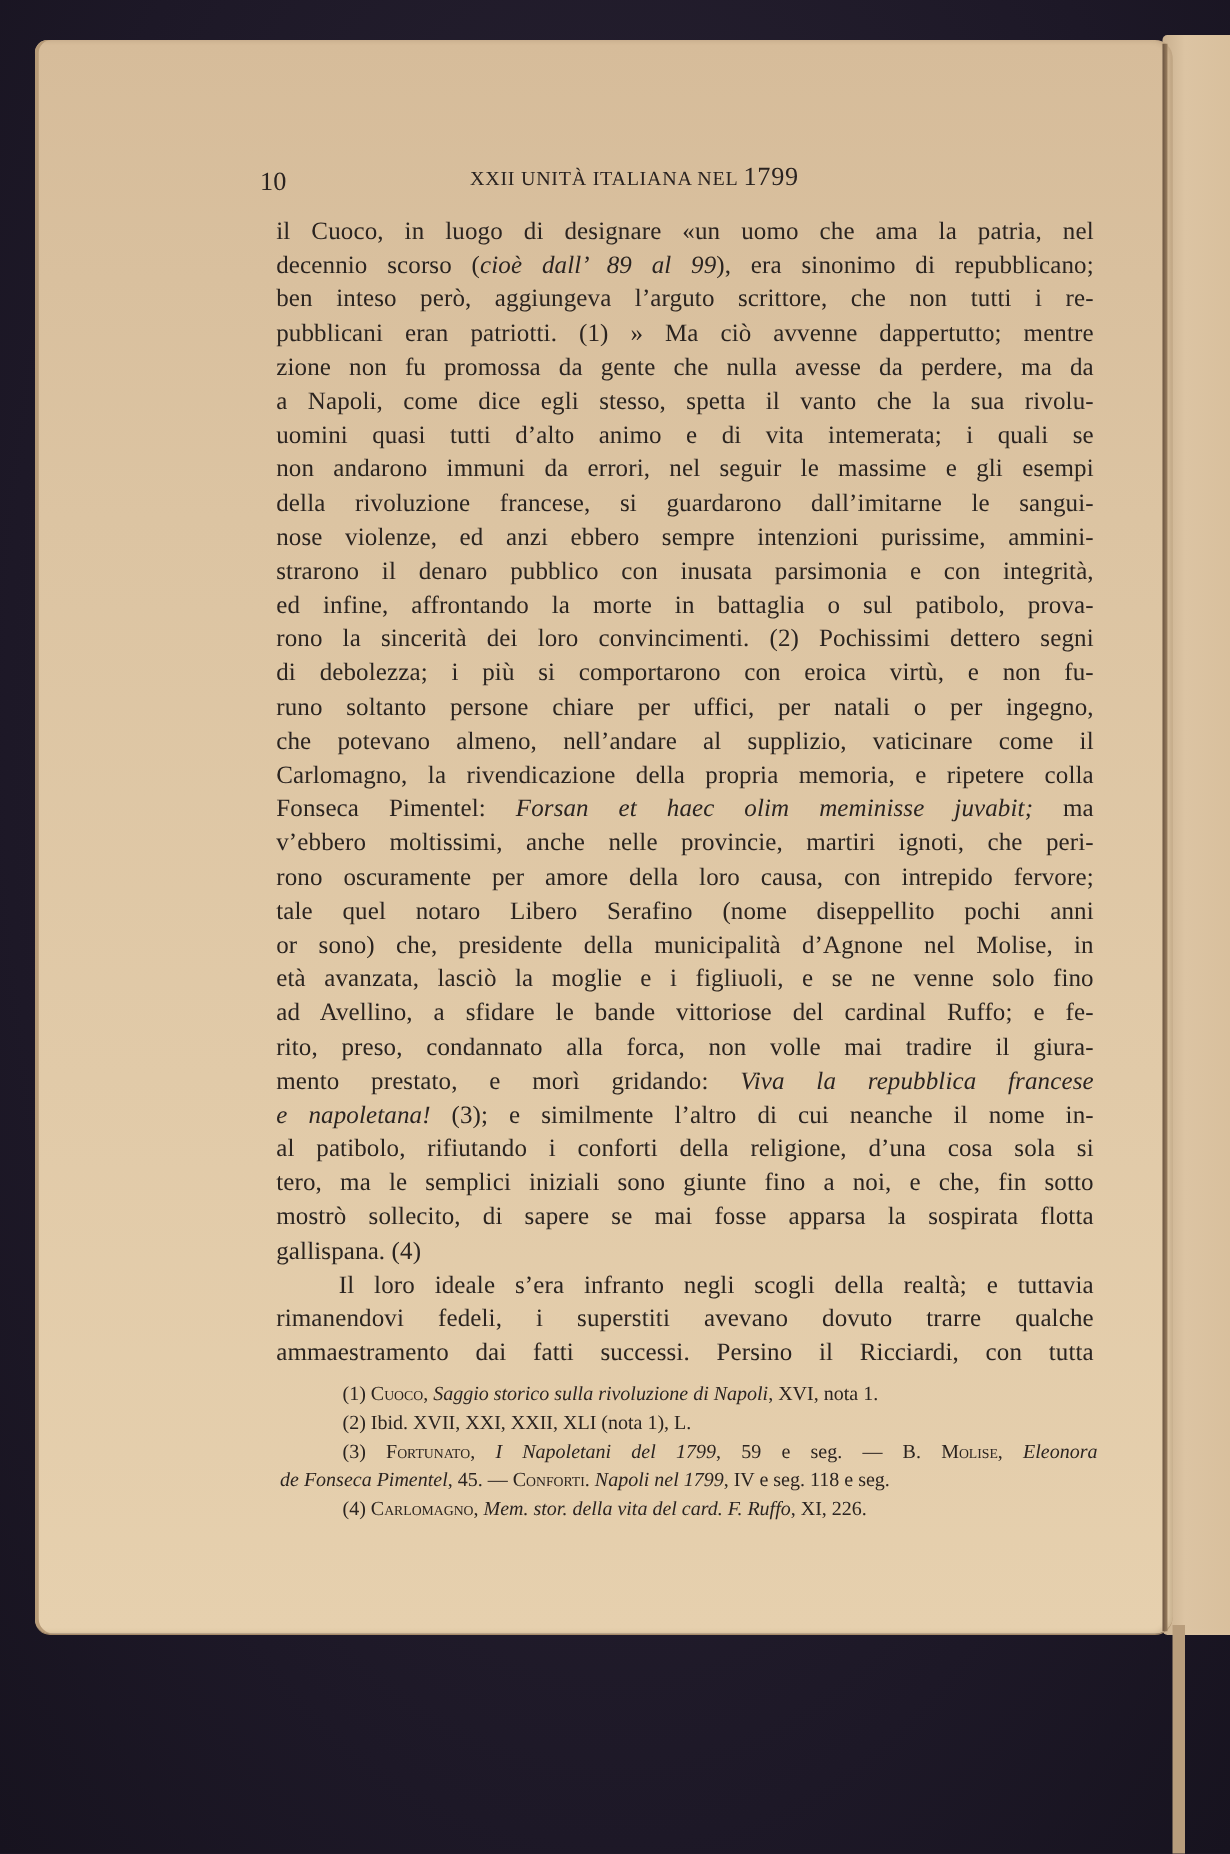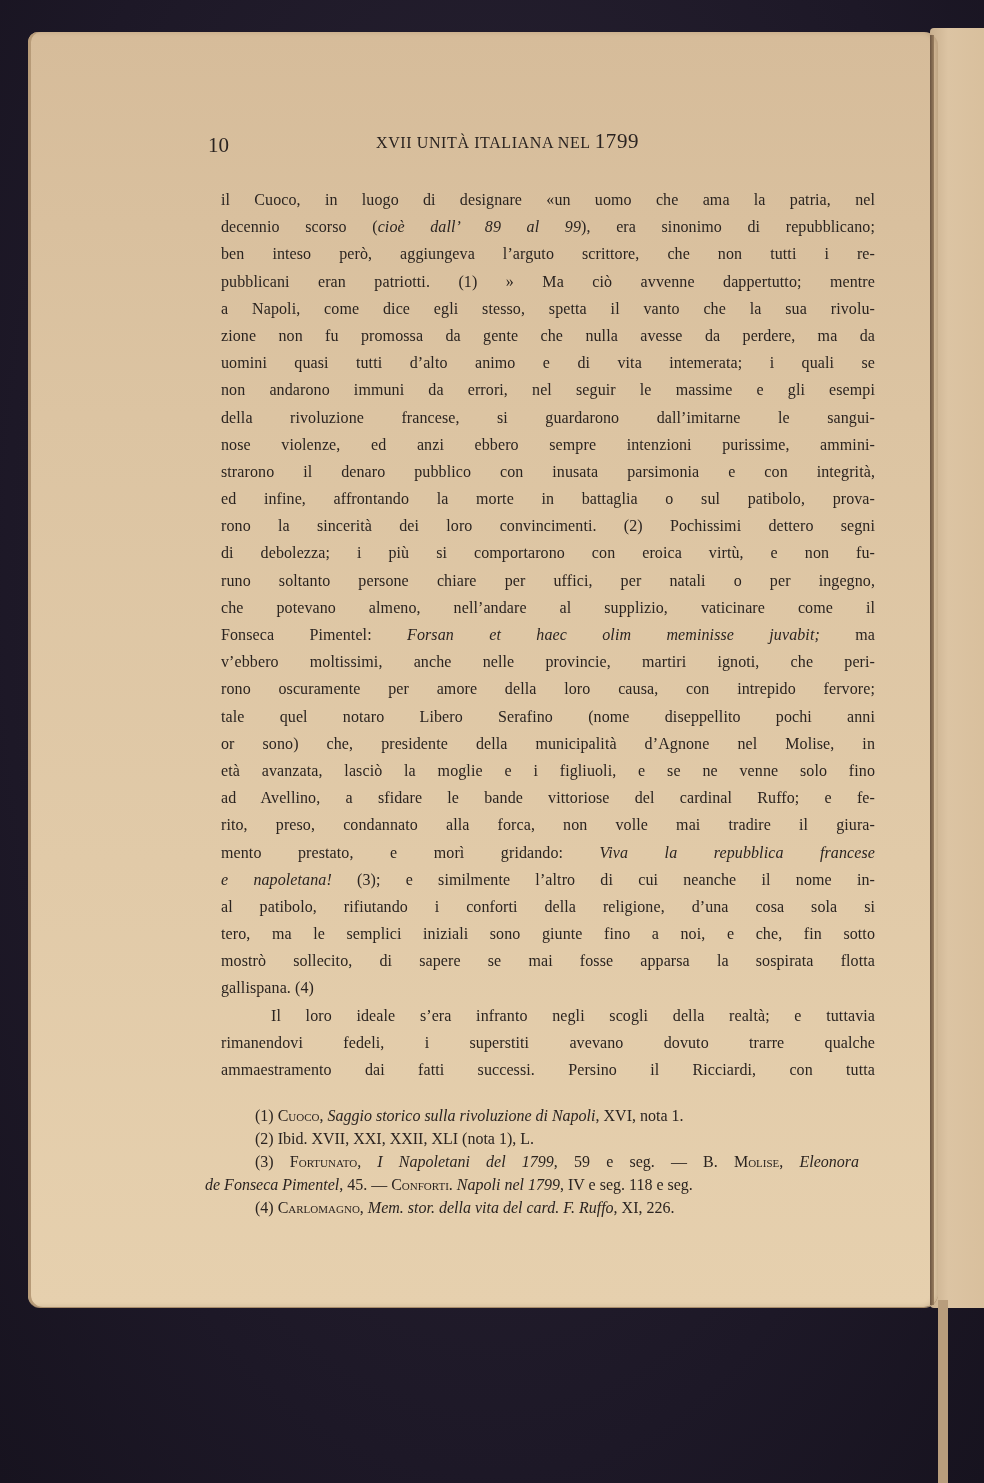--- a/index.html
+++ b/index.html
@@ -41,34 +41,33 @@
   }
   .header-title {
     position: absolute; left: 168px; top: 4px;
     font-size: 16px; letter-spacing: 0.6px; color: #2a2320;
     font-variant: small-caps;
   }
   .header-title .yr { font-size: 21px; }
   .text-block {
     position: absolute; left: 221px; top: 172px; width: 654px;
     color: #2b2420;
-    font-size: 16px;
-    margin-top: 14px;
+    font-size: 20px;
   }
   .line {
     display: block; height: 27.2px; line-height: 27.2px;
     white-space: nowrap;
     text-align: justify; text-align-last: justify;
     letter-spacing: 0.1px;
   }
   .line.last { text-align-last: left; }
   .line.indent { padding-left: 50px; }
   .it { font-style: italic; }
   .footnotes {
-    position: absolute; left: 205px; top: 1104px; width: 654px;
+    position: absolute; left: 224px; top: 1104px; width: 654px;
     color: #2b2420; font-size: 16px;
   }
   .fn-line {
     display: block; height: 23px; line-height: 23px; white-space: nowrap;
   }
   .fn-line.indent { padding-left: 50px; }
   .fn-line.just { text-align: justify; text-align-last: justify; }
   .sc { font-variant: small-caps; }
 </style>
 </head>
@@ -76,40 +75,41 @@
 
 <div class="backdrop"></div>
 <div class="next-page"></div>
 <div class="next-page-edge"></div>
 
 <div class="page"></div>
 <div class="gutter"></div>
 
 <div class="running-head">
   <span class="page-number">10</span>
-  <span class="header-title"><span>XVII UNITÀ ITALIANA NEL</span> <span class="yr">1799</span></span>
+  <span class="header-title"><span>XXII UNITÀ ITALIANA NEL</span> <span class="yr">1799</span></span>
 </div>
 
 <div class="text-block" id="body-text">
     <span class="line">il Cuoco, in luogo di designare «un uomo che ama la patria, nel</span>
     <span class="line">decennio scorso (<span class="it">cioè dall’ 89 al 99</span>), era sinonimo di repubblicano;</span>
     <span class="line">ben inteso però, aggiungeva l’arguto scrittore, che non tutti i re-</span>
     <span class="line">pubblicani eran patriotti. (1) » Ma ciò avvenne dappertutto; mentre</span>
+    <span class="line">zione non fu promossa da gente che nulla avesse da perdere, ma da</span>
     <span class="line">a Napoli, come dice egli stesso, spetta il vanto che la sua rivolu-</span>
-    <span class="line">zione non fu promossa da gente che nulla avesse da perdere, ma da</span>
     <span class="line">uomini quasi tutti d’alto animo e di vita intemerata; i quali se</span>
     <span class="line">non andarono immuni da errori, nel seguir le massime e gli esempi</span>
     <span class="line">della rivoluzione francese, si guardarono dall’imitarne le sangui-</span>
     <span class="line">nose violenze, ed anzi ebbero sempre intenzioni purissime, ammini-</span>
     <span class="line">strarono il denaro pubblico con inusata parsimonia e con integrità,</span>
     <span class="line">ed infine, affrontando la morte in battaglia o sul patibolo, prova-</span>
     <span class="line">rono la sincerità dei loro convincimenti. (2) Pochissimi dettero segni</span>
     <span class="line">di debolezza; i più si comportarono con eroica virtù, e non fu-</span>
     <span class="line">runo soltanto persone chiare per uffici, per natali o per ingegno,</span>
     <span class="line">che potevano almeno, nell’andare al supplizio, vaticinare come il</span>
+    <span class="line">Carlomagno, la rivendicazione della propria memoria, e ripetere colla</span>
     <span class="line">Fonseca Pimentel: <span class="it">Forsan et haec olim meminisse juvabit;</span> ma</span>
     <span class="line">v’ebbero moltissimi, anche nelle provincie, martiri ignoti, che peri-</span>
     <span class="line">rono oscuramente per amore della loro causa, con intrepido fervore;</span>
     <span class="line">tale quel notaro Libero Serafino (nome diseppellito pochi anni</span>
     <span class="line">or sono) che, presidente della municipalità d’Agnone nel Molise, in</span>
     <span class="line">età avanzata, lasciò la moglie e i figliuoli, e se ne venne solo fino</span>
     <span class="line">ad Avellino, a sfidare le bande vittoriose del cardinal Ruffo; e fe-</span>
     <span class="line">rito, preso, condannato alla forca, non volle mai tradire il giura-</span>
     <span class="line">mento prestato, e morì gridando: <span class="it">Viva la repubblica francese</span></span>
     <span class="line"><span class="it">e napoletana!</span> (3); e similmente l’altro di cui neanche il nome in-</span>

